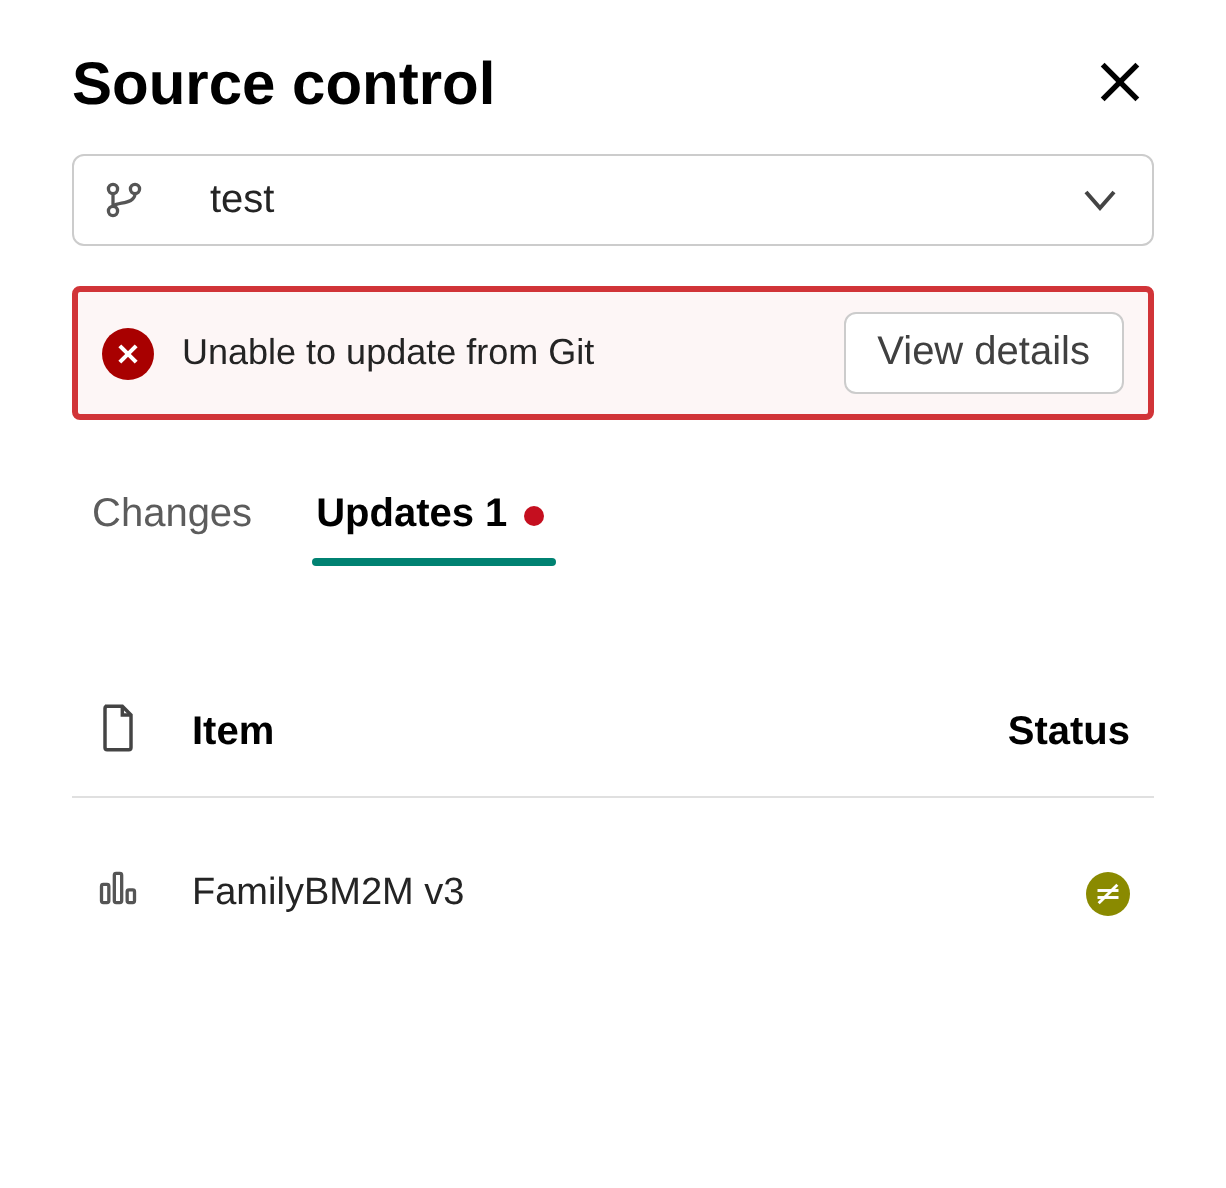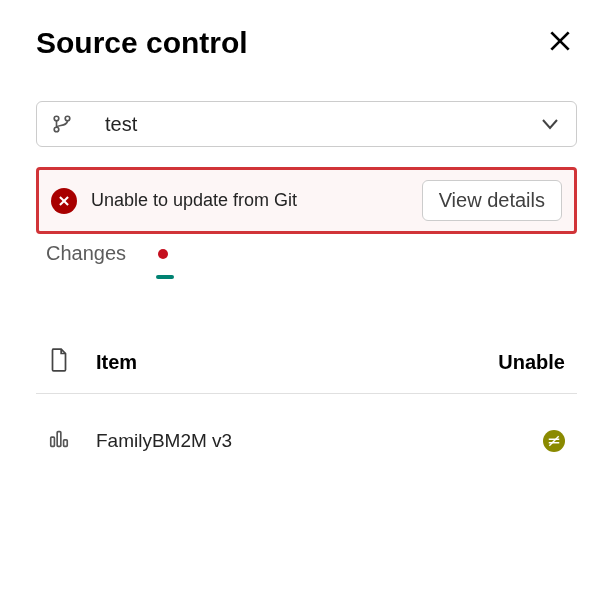--- a/index.html
+++ b/index.html
@@ -15,21 +15,21 @@
       padding: 0;
       color: #242424;
     }
     .panel {
       padding: 24px 36px;
     }
     .header {
       display: flex;
       justify-content: space-between;
       align-items: center;
-      margin-bottom: 40px;
+      margin-bottom: 16px;
       text-align: right;
     }
     .title {
       font-size: 30px;
       font-weight: 700;
       color: #000;
     }
     .close-btn {
       background: none;
       border: none;
@@ -64,20 +64,21 @@
       display: flex;
       align-items: center;
     }
     .error-banner {
       display: flex;
       align-items: center;
       border: 3px solid #d13438;
       border-radius: 4px;
       padding: 10px 12px;
       background: #fdf6f6;
+      margin-bottom: 28px;
       justify-content: center;
     }
     .error-icon {
       width: 26px;
       height: 26px;
       background: #a80000;
       border-radius: 50%;
       display: flex;
       align-items: center;
       justify-content: center;
@@ -235,35 +236,36 @@
     </span>
     <span class="error-text">Unable to update from Git</span>
     <button class="view-details-btn">View details</button>
   </div>
 
   <div class="tabs">
     <div class="tab">
       <span>Changes</span>
     </div>
     <div class="tab active">
+      <span>Updates 1</span>
       <span class="dot"></span>
     </div>
   </div>
 
   <div class="table-header">
     <div class="col-icon">
       <span>
         <svg width="22" height="26" viewBox="0 0 20 24" fill="none" stroke="#444" stroke-width="1.6">
           <path d="M4 2 H12 L16 6 V21 A1 1 0 0 1 15 22 H5 A1 1 0 0 1 4 21 V3 A1 1 0 0 1 5 2 Z"></path>
           <path d="M12 2 V6 H16"></path>
         </svg>
       </span>
     </div>
     <div class="col-item">Item</div>
-    <div class="col-status">Unable</div>
+    <div class="col-status">Status</div>
   </div>
 
   <div class="table-row">
     <div class="row-icon">
       <span>
         <svg width="22" height="22" viewBox="0 0 24 24" fill="none" stroke="#555" stroke-width="1.8">
           <rect x="3" y="10" width="4" height="10" rx="1"></rect>
           <rect x="10" y="4" width="4" height="16" rx="1"></rect>
           <rect x="17" y="13" width="4" height="7" rx="1"></rect>
         </svg>

